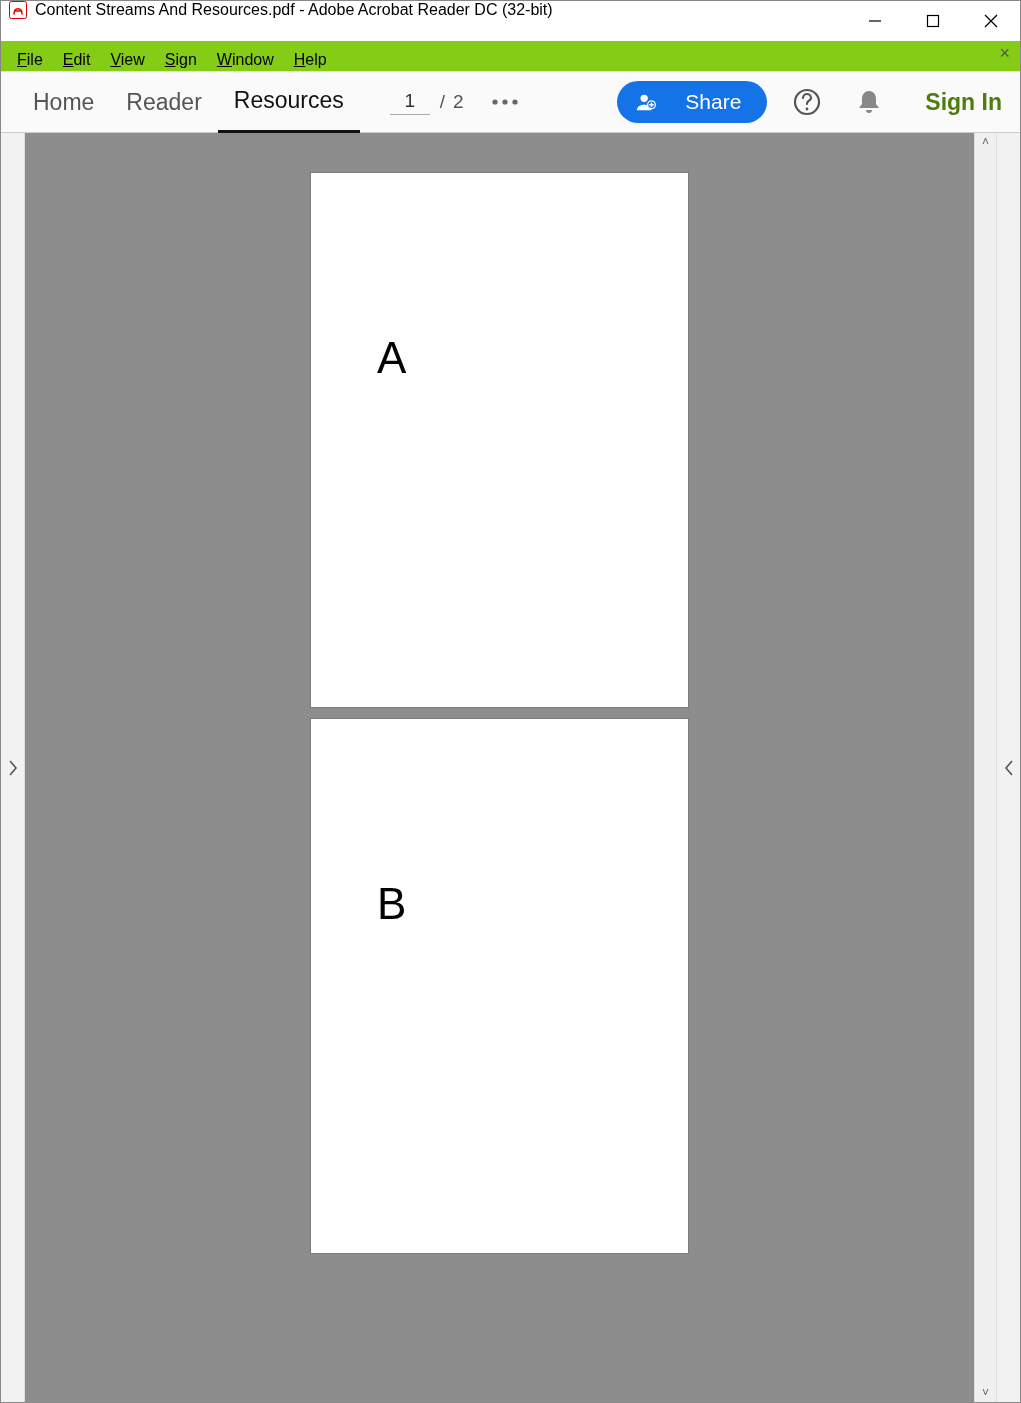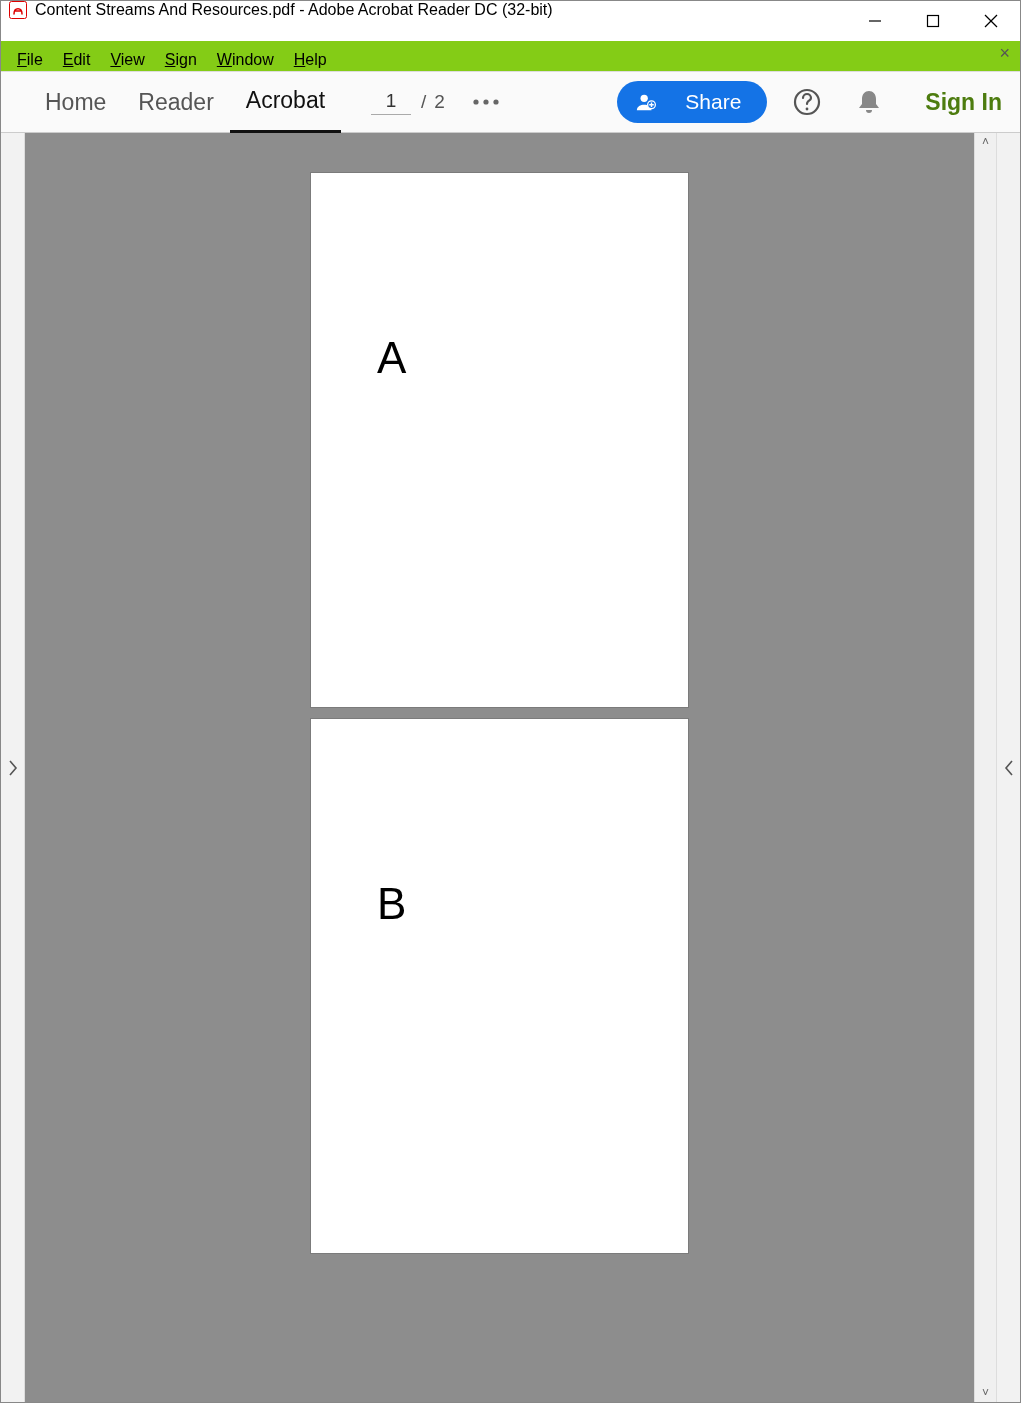--- a/index.html
+++ b/index.html
@@ -15,21 +15,21 @@
   .win-btn { width: 58px; height: 40px; display: flex; align-items: center; justify-content: center; }
   .win-btn svg { display: block; }
 
   
   .menubar { height: 30px; display: flex; align-items: flex-end; padding: 0 6px; background: #84cc16; position: relative; }
   .menuitem { font-size: 16px; color: #000; padding: 2px 10px; cursor: default; }
   .menuitem .ul { text-decoration: underline; }
   .menubar .close-ad { position: absolute; right: 10px; top: 2px; font-size: 18px; color: #555; cursor: pointer; }
 
   
-  .toolbar { height: 62px; border-top: 1px solid #ddd; border-bottom: 1px solid #ccc; display: flex; align-items: center; padding: 0 18px 0 28px; background: #fafafa; gap: 0; }
+  .toolbar { height: 62px; border-top: 1px solid #ddd; border-bottom: 1px solid #ccc; display: flex; align-items: center; padding: 0 18px 0 16px; background: #fafafa; gap: 0; }
   .tab { font-size: 23px; color: #555; padding: 0 16px; height: 62px; display: flex; align-items: center; cursor: pointer; }
   .tab.active { color: #111; border-bottom: 3px solid #111; font-weight: 400; }
   .page-nav { display: flex; align-items: center; margin-left: 30px; font-size: 19px; color: #555; }
   .page-input { width: 40px; border: none; border-bottom: 1px solid #aaa; background: transparent; text-align: center; font-size: 19px; color: #333; outline: none; padding-bottom: 2px; }
   .page-sep { margin: 0 8px 0 10px; color: #555; }
   .more-btn { margin-left: 26px; color: #555; display:flex; align-items:center; cursor:pointer; }
   .toolbar .flex { flex: 1; }
   .share-btn { background: #1473e6; color: #fff; border: none; border-radius: 22px; height: 42px; padding: 0 26px 0 18px; font-size: 21px; display: flex; align-items: center; gap: 28px; cursor: pointer; }
   .icon-btn { width: 44px; height: 44px; display: flex; align-items: center; justify-content: center; margin-left: 18px; cursor: pointer; color: #555; }
   .signin { font-size: 23px; font-weight: 600; color: #4d7c0f; margin-left: 34px; cursor: pointer; }
@@ -84,21 +84,21 @@
     <span class="menuitem"><span class="ul">V</span><span>iew</span></span>
     <span class="menuitem"><span class="ul">S</span><span>ign</span></span>
     <span class="menuitem"><span class="ul">W</span><span>indow</span></span>
     <span class="menuitem"><span class="ul">H</span><span>elp</span></span>
     <span class="close-ad">×</span>
   </div>
 
   <div class="toolbar">
     <div class="tab">Home</div>
     <div class="tab">Reader</div>
-    <div class="tab active">Acrobat</div>
+    <div class="tab active">Resources</div>
 
     <div class="page-nav">
       <input class="page-input" value="1" style="">
       <span class="page-sep">/</span>
       <span>2</span>
     </div>
 
     <div class="more-btn">
       <svg width="30" height="10">
           <circle cx="5" cy="5" r="2.6" fill="#666"></circle>

